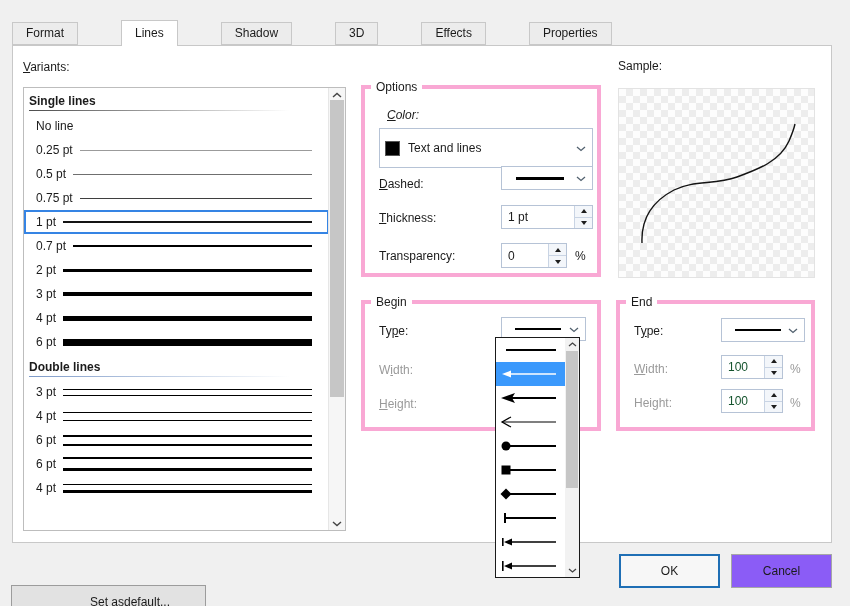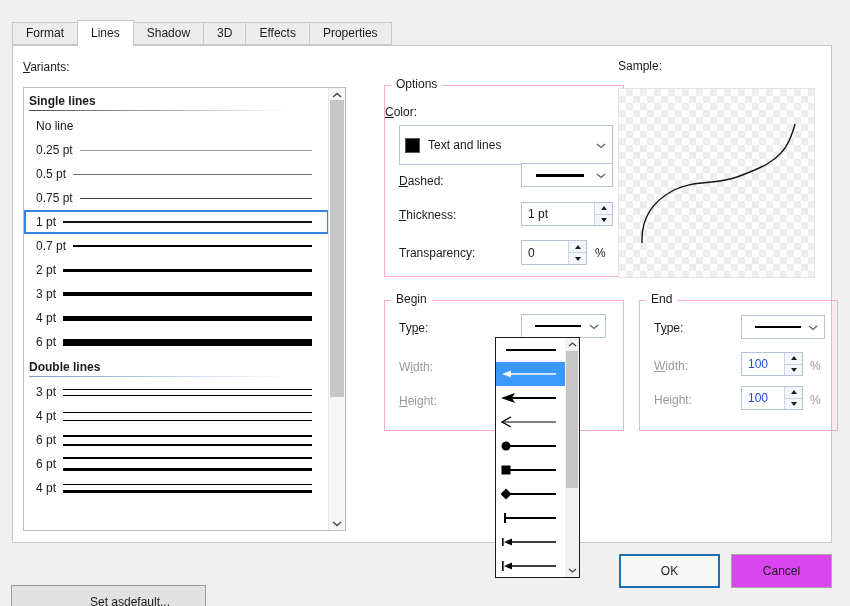--- a/index.html
+++ b/index.html
@@ -1,19 +1,19 @@
 <!DOCTYPE html>
 <html><head>
 <meta charset="utf-8">
 <style>
   html,body{margin:0;padding:0;}
   #root{position:relative;width:850px;height:606px;background:#f0f0f0;
         font-family:"Liberation Sans","DejaVu Sans",sans-serif;font-size:12px;color:#1b1b1b;overflow:hidden;}
   
-  .tabbar{position:absolute;left:12px;top:20px;height:26px;display:flex;align-items:flex-end;z-index:5;}
+  .tabbar{position:absolute;left:12px;top:20px;height:26px;display:flex;align-items:flex-end;z-index:5;gap:44px;}
   .tab{height:23px;line-height:21px;padding:0 13px;background:#ececec;border:1px solid #c8c8c8;
        box-sizing:border-box;margin-left:-1px;margin-bottom:1px;cursor:default;}
   .tab:first-child{margin-left:0;}
   .tab.active{height:26px;line-height:24px;background:#fff;border-bottom:none;margin-bottom:0;z-index:6;position:relative;}
   
   .panel{position:absolute;left:12px;top:45px;width:820px;height:498px;background:#fff;
          border:1px solid #c8c8c8;box-sizing:border-box;z-index:1;}
   .lbl{position:absolute;white-space:nowrap;}
   .lbl.dis{color:#9a9a9a;}
   
@@ -42,34 +42,34 @@
   .pv-d5{height:7px;border-top:2px solid #000;border-bottom:2px solid #000;}
   .pv-d6{height:9px;border-top:2px solid #000;border-bottom:3px solid #000;}
   .pv-d4b{height:5px;border-top:1px solid #000;border-bottom:3px solid #000;}
   
   .sb{position:absolute;top:0;right:0;height:100%;background:#f6f6f6;}
   .lb-sb{width:16px;border-left:1px solid #e6e6e6;}
   .sb .thumb{position:absolute;left:1px;right:1px;background:#c6c6c6;}
   .sb-chev{position:absolute;left:0;width:100%;height:13px;display:flex;align-items:center;justify-content:center;}
   .sb-chev.up{top:0;} .sb-chev.dn{bottom:0;}
   
-  .grp{position:absolute;border:1px solid #f9a8d4;box-sizing:border-box;margin-left:23px;}
+  .grp{position:absolute;border:4px solid #f9a8d4;box-sizing:border-box;}
   .grp-label{position:absolute;top:-9px;left:6px;background:#fff;padding:0 5px;white-space:nowrap;}
   #grp-options{left:348px;top:39px;width:240px;height:192px;}
   #grp-begin{left:348px;top:254px;width:240px;height:131px;}
   #grp-end{left:603px;top:254px;width:199px;height:131px;}
   
   .sel,.spin{position:absolute;display:flex;align-items:center;background:#fff;
              border:1px solid #b6c3d6;box-sizing:border-box;}
   .sel .swatch{width:13px;height:13px;background:#000;border:1px solid #555;margin:0 8px 0 5px;flex:none;}
   .sel .chev{margin-left:auto;margin-right:6px;flex:none;}
   .linemark{height:0;border-top:2px solid #000;width:46px;margin-left:13px;}
   .linemark.thick{border-top-width:3px;width:48px;margin-left:14px;}
   .spin .val{padding-left:6px;flex:1;}
-  .spin .val.dis{color:#1d4ed8;}
+  .spin .val.dis{color:#14532d;}
   .spin-btns{width:17px;align-self:stretch;display:flex;flex-direction:column;border-left:1px solid #c9d4e4;flex:none;}
   .sbtn{flex:1;display:flex;align-items:center;justify-content:center;background:#f3f6fa;}
   .sbtn + .sbtn{border-top:1px solid #c9d4e4;}
   .tri-up{width:0;height:0;border-left:3.5px solid transparent;border-right:3.5px solid transparent;border-bottom:4.5px solid #1d1d1d;}
   .tri-dn{width:0;height:0;border-left:3.5px solid transparent;border-right:3.5px solid transparent;border-top:4.5px solid #1d1d1d;}
   
   .sample-box{position:absolute;left:605px;top:42px;width:197px;height:190px;border:1px solid #e3e3e3;
     box-sizing:border-box;background-color:#fdfdfd;
     background-image:linear-gradient(45deg,#ededed 25%,transparent 25%,transparent 75%,#ededed 75%),
                      linear-gradient(45deg,#ededed 25%,transparent 25%,transparent 75%,#ededed 75%);
@@ -78,21 +78,21 @@
   .dropdown{position:absolute;left:495px;top:337px;width:85px;height:241px;background:#fff;
             border:1px solid #1a1a1a;box-sizing:border-box;z-index:20;}
   .dd-items{position:absolute;left:0;top:0;right:14px;bottom:0;}
   .ditem{height:24px;display:flex;align-items:center;padding-left:2px;box-sizing:border-box;}
   .ditem.dsel{background:var(--hl,#3b99fc);}
   .dd-sb{width:14px;background:#f2f2f2;}
   
   .btn{position:absolute;box-sizing:border-box;display:flex;align-items:center;justify-content:center;cursor:default;}
   #btn-default{left:11px;top:585px;width:195px;height:34px;background:#e2e2e2;border:1px solid #9c9c9c;padding-left:43px;}
   #btn-ok{left:619px;top:554px;width:101px;height:34px;background:#f7f7f7;border:2px solid var(--okb,#1f6fb5);}
-  #btn-cancel{left:731px;top:554px;width:101px;height:34px;background:#d946ef;border:1px solid #a6a6a6;}
+  #btn-cancel{left:731px;top:554px;width:101px;height:34px;background:#8b5cf6;border:1px solid #a6a6a6;}
 </style>
 </head>
 <body>
 
 <div id="root" style="--accent: #3584e4; --hl: #3b99fc; --okb: #1f6fb5;">
 
   <div class="tabbar">
     <div class="tab">Format</div>
     <div class="tab active">Lines</div>
     <div class="tab">Shadow</div>
@@ -179,21 +179,21 @@
         <div class="sb-chev dn">
           <svg width="10" height="6">
               <polyline points="1,1 5,4.5 9,1" fill="none" stroke="#444" stroke-width="1.4"></polyline>
             </svg>
         </div>
       </div>
     </div>
 
     <div class="grp" id="grp-options">
       <span class="grp-label">Options</span>
-      <div class="lbl" style="left:0;top:19px;"><u>C</u>olor:</div>
+      <div class="lbl" style="left:22px;top:19px;font-style:italic;"><u>C</u>olor:</div>
       <div class="sel" style="left:14px;top:39px;width:214px;height:40px;">
         <span class="swatch"></span>
         <span>Text and lines</span>
         <span class="chev">
           <svg width="10" height="6">
               <polyline points="1,1 5,4.5 9,1" fill="none" stroke="#52616f" stroke-width="1.3"></polyline>
             </svg>
         </span>
       </div>
       <div class="lbl" style="left:14px;top:88px;"><u>D</u>ashed:</div>

